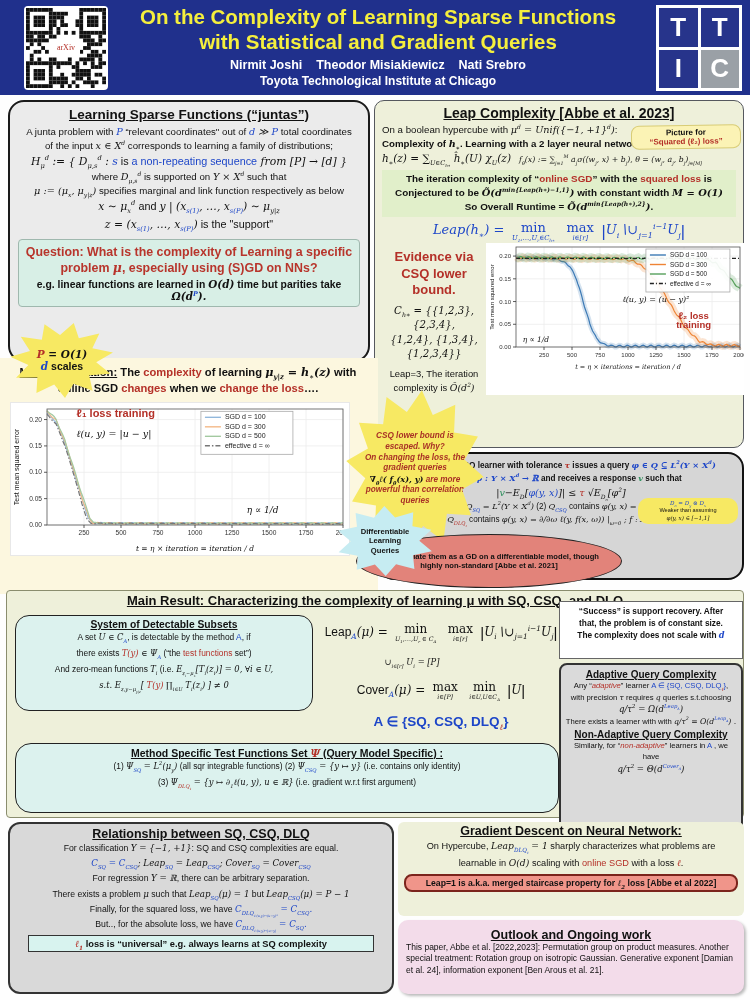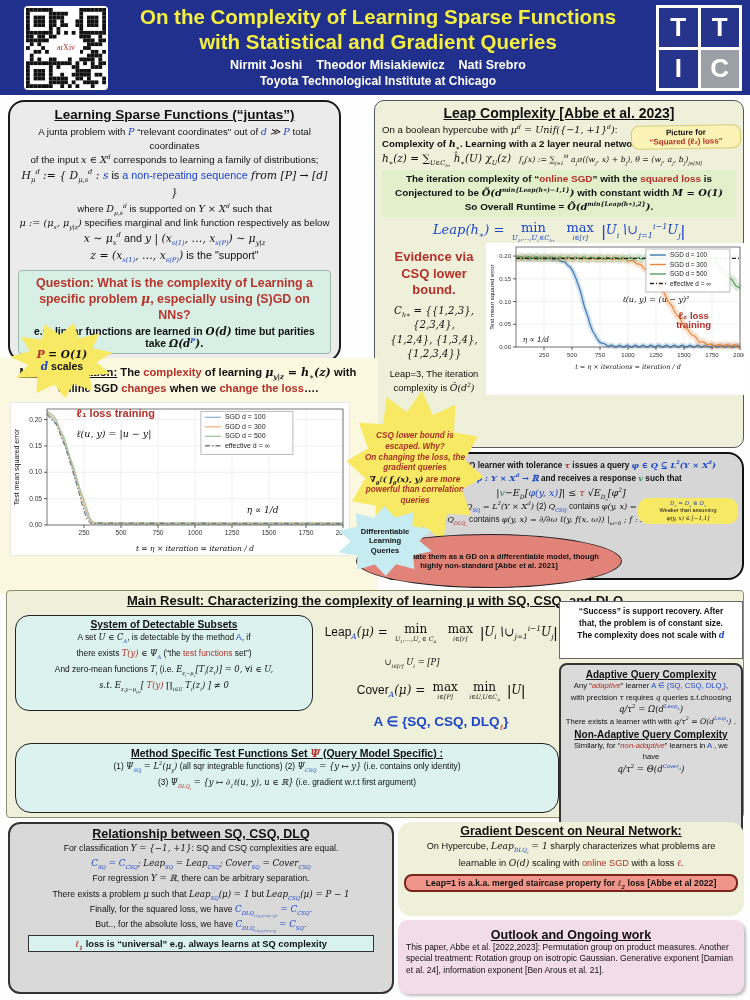--- a/index.html
+++ b/index.html
@@ -21,21 +21,21 @@
   .tline{font-size:20.5px;line-height:1.22;}
   #authors{color:#fff;font-weight:bold;font-size:12.5px;margin-top:4px;white-space:pre;}
   #affil{color:#fff;font-weight:bold;font-size:12px;margin-top:2px;}
   #ttic{right:8px;top:5px;width:86px;height:86px;background:#fff;padding:3px;box-sizing:border-box;
         display:grid;grid-template-columns:1fr 1fr;grid-template-rows:1fr 1fr;gap:3px;}
   .tticsq{display:flex;align-items:center;justify-content:center;color:#fff;font-weight:bold;
           font-size:26px;background:#27348b;}
   .tticsq:nth-child(4){background:#9aa0a6;}
   
   .panel{box-sizing:border-box;}
-  #juntas{left:8px;top:100px;width:333px;height:262px;background:#ebebeb;border:2px solid #1a1a1a;border-radius:16px;padding:5px 8px;}
+  #juntas{left:8px;top:100px;width:362px;height:262px;background:#ebebeb;border:2px solid #1a1a1a;border-radius:16px;padding:5px 8px;}
   #juntas .ttl{font-size:13.5px;font-weight:bold;text-decoration:underline;text-align:center;margin-bottom:3px;}
   .bodyl{font-size:9.7px;line-height:1.45;text-align:center;}
   .forml{font-size:10.8px;line-height:1.5;text-align:center;}
   #qbox{margin-top:6px;background:#d8efe6;border:1px solid #9fb8ae;border-radius:4px;padding:4px 6px;}
   #qbox .q1{color:#b8352c;font-weight:bold;font-size:12.4px;line-height:1.3;text-align:center;}
   #qbox .q2{font-size:10.4px;font-weight:bold;text-align:center;margin-top:2px;}
   .starburst{display:flex;flex-direction:column;align-items:center;justify-content:center;text-align:center;}
   #pburst{left:10px;top:322px;width:104px;height:76px;background:#f7e963;font-size:10.5px;font-weight:bold;z-index:5;}
   
   #leappanel{left:374px;top:100px;width:370px;height:348px;background:#eef0da;border:1.5px solid #55585e;border-radius:10px;padding:4px 7px;}
@@ -89,21 +89,21 @@
   #adp .al{font-size:7.7px;line-height:1.5;}
   #adp .af{font-size:8.6px;line-height:1.5;}
   #methbox{left:8px;top:152px;width:544px;height:70px;border-radius:16px;}
   #methbox .bt{font-size:10.5px;font-weight:bold;text-decoration:underline;text-align:center;}
   #methbox .sl{font-size:8.4px;text-align:center;line-height:1.9;}
   
   #rel{left:8px;top:822px;width:386px;height:172px;background:#d9d9d9;border:2px solid #333;border-radius:12px;box-sizing:border-box;padding:3px 6px;}
   #rel .ttl{font-size:12.5px;font-weight:bold;text-decoration:underline;text-align:center;}
   #rel .rl{font-size:8.7px;text-align:center;line-height:1.75;}
   #relbox{background:#d8f3ef;border:1.5px solid #333;margin:3px 12px 0 12px;padding:2px;font-size:9.3px;font-weight:bold;text-align:center;}
-  #gd{left:398px;top:822px;width:346px;height:94px;background:#eef0da;border-radius:14px;box-sizing:border-box;padding:2px 6px;}
+  #gd{left:398px;top:822px;width:346px;height:94px;background:#eef0da;border-radius:6px;box-sizing:border-box;padding:2px 6px;}
   #gd .ttl{font-size:12.5px;font-weight:bold;text-decoration:underline;text-align:center;}
   #gd .gl{font-size:9.2px;text-align:center;line-height:1.7;}
   #gdbox{background:#f0958a;border:2px solid #7b241c;border-radius:8px;margin-top:3px;padding:2px 4px;
          font-size:8.7px;font-weight:bold;text-align:center;}
   #outlook{left:398px;top:920px;width:346px;height:74px;background:#f3dcea;border-radius:10px;box-shadow:2px 2px 3px #bbb;
            box-sizing:border-box;padding:8px 8px;}
   #outlook .ttl{font-size:12.5px;font-weight:bold;text-decoration:underline;text-align:center;}
   #outlook .ol{font-size:8.5px;line-height:1.35;text-align:left;}
   #outlook .ol2{font-size:9.6px;text-align:center;margin-top:2px;}
   .bl{display:block;}

